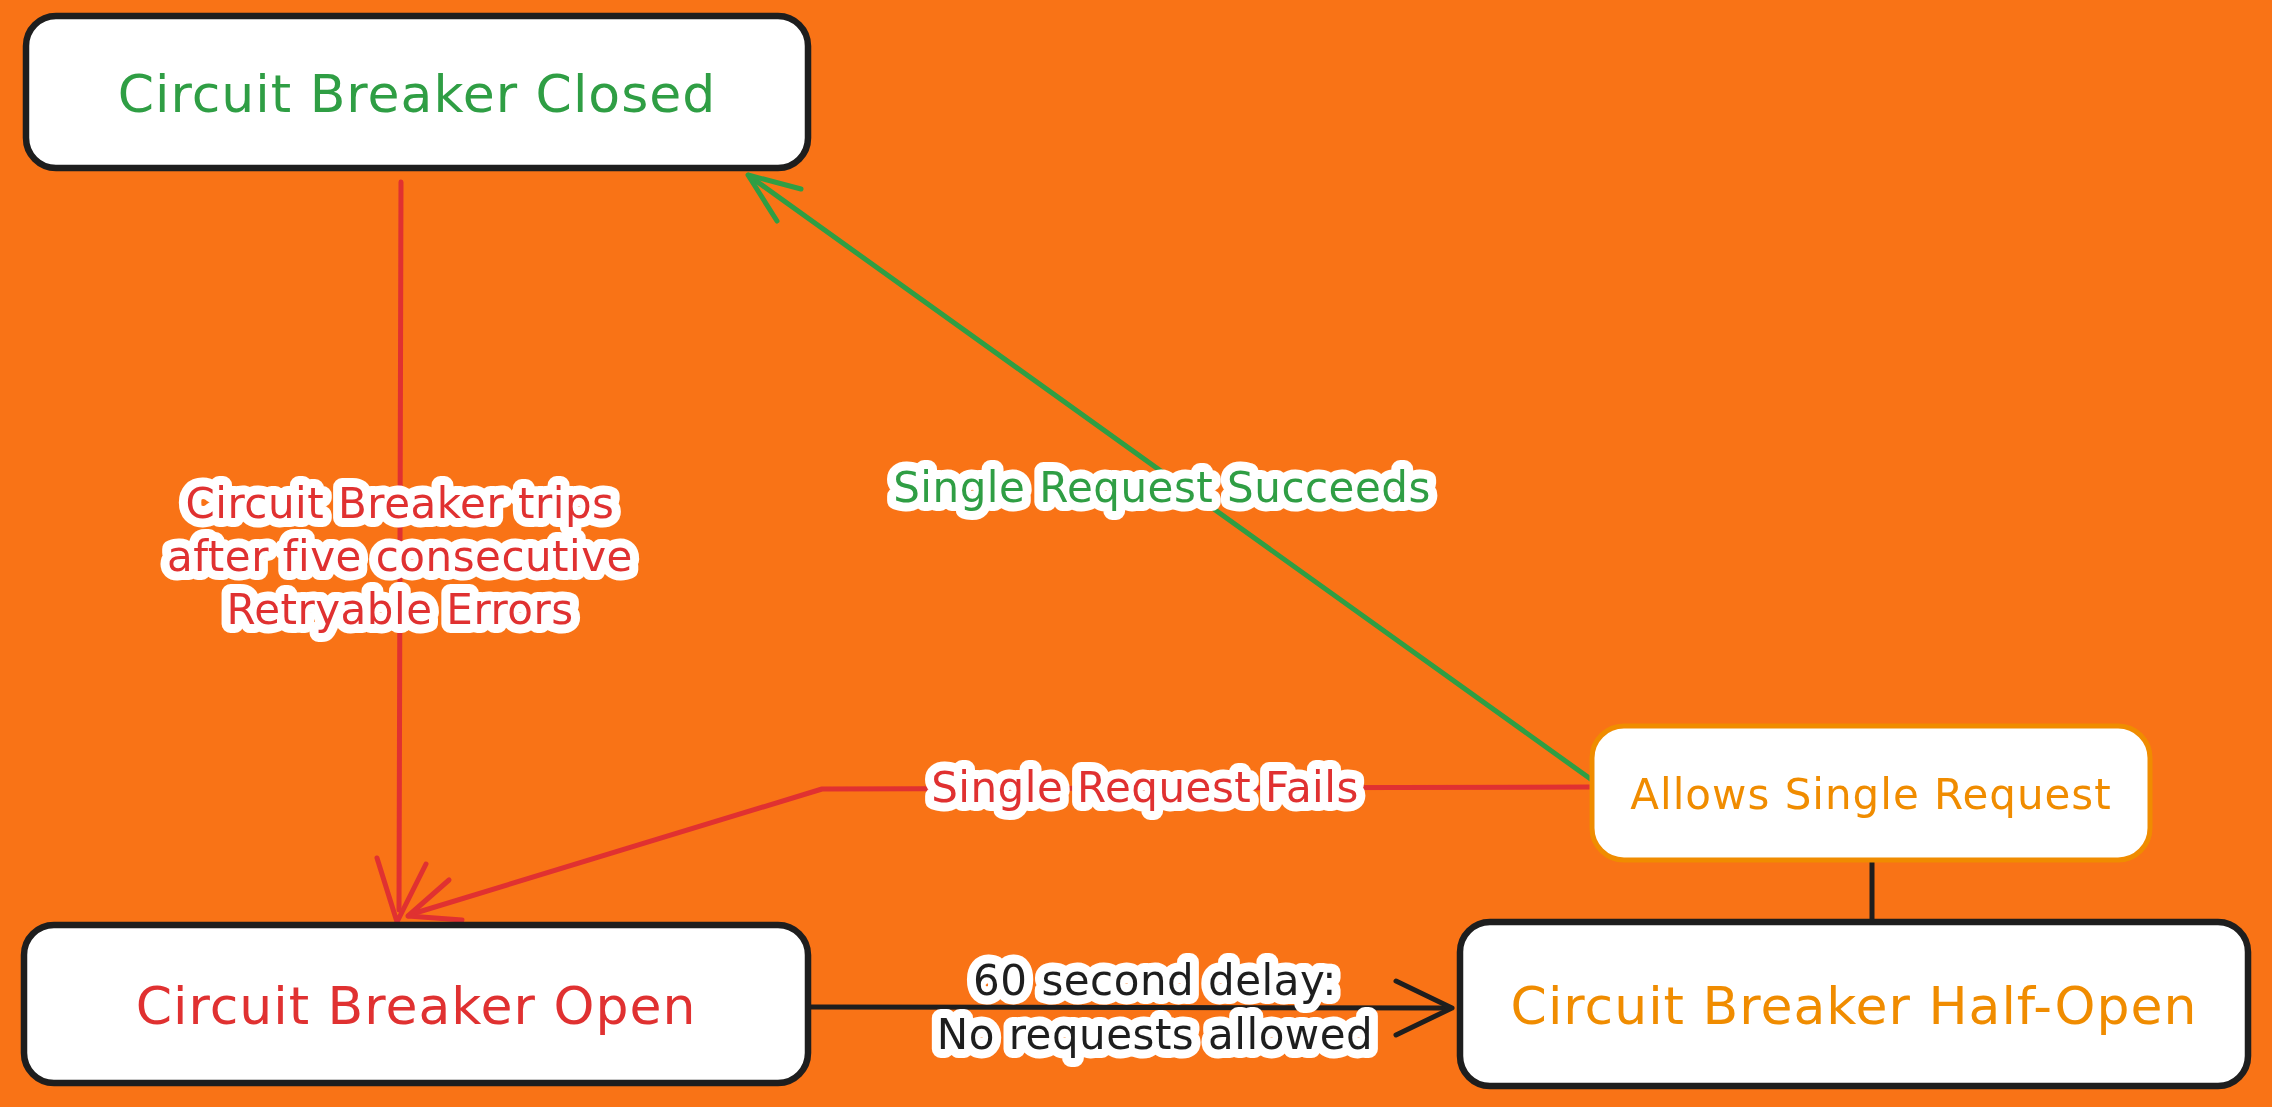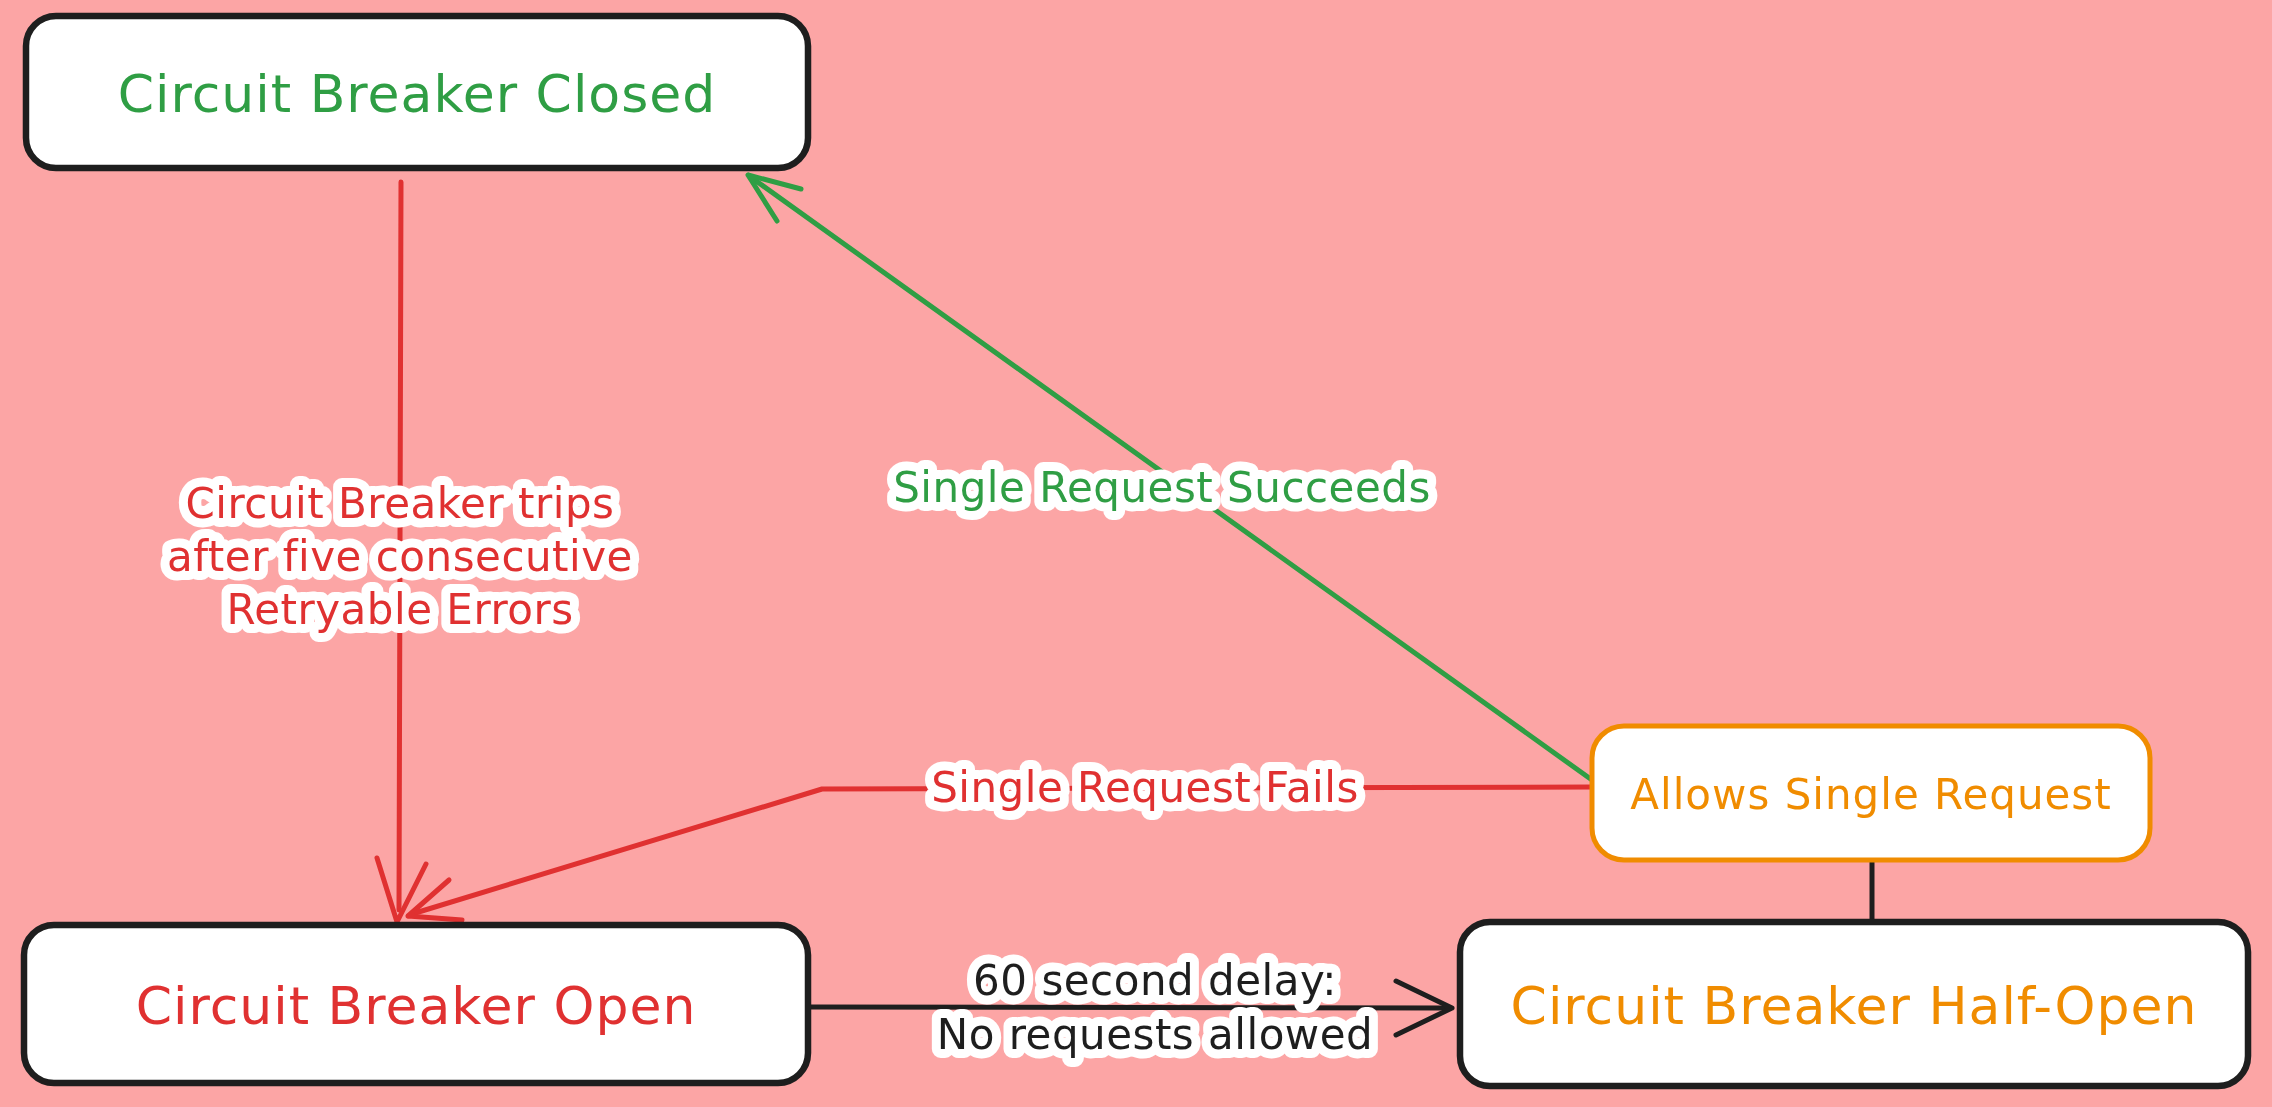--- a/index.html
+++ b/index.html
@@ -1,19 +1,19 @@
 <!DOCTYPE html>
 <html><head>
 <meta charset="utf-8">
 <style>
   html,body{margin:0;padding:0;background:#ffffff;}
   .stage{
     position:relative;
     width:2272px;height:1107px;
-    background:#fca5a5;
+    background:#f97316;
     font-family:"DejaVu Sans", sans-serif;
     overflow:hidden;
   }
   svg{display:block;width:2272px;height:1107px;}
   .edge{fill:none;stroke-width:5;stroke-linecap:round;stroke-linejoin:round;}
   .arrowhead{fill:none;stroke-width:5;stroke-linecap:round;stroke-linejoin:round;}
   .node-box{fill:#ffffff;stroke-width:6.5;}
   .node-box.accent{stroke-width:5;}
   .node-title{
     font-size:52px;

